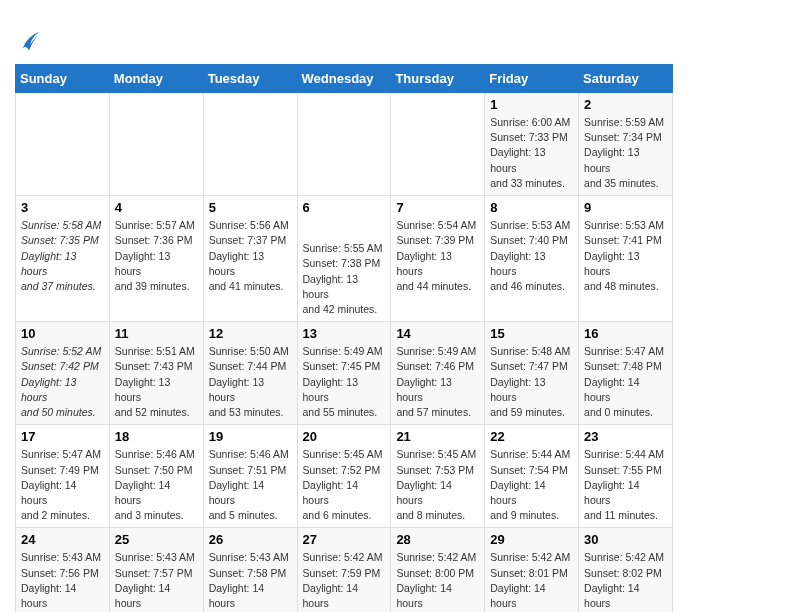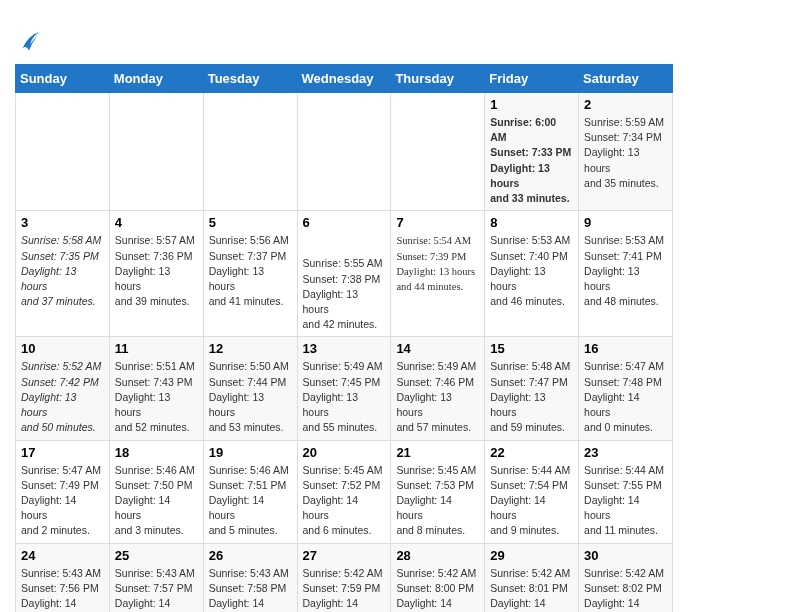--- a/index.html
+++ b/index.html
@@ -58,21 +58,21 @@
     </thead>
     <tbody id="calendar-body">
     <tr>
           <td class="empty"></td>
           <td class="empty"></td>
           <td class="empty"></td>
           <td class="empty"></td>
           <td class="empty"></td>
           <td>
             <span class="day-num">1</span>
-            <div class="day-info" style="white-space: pre-line; font-weight: bold;">Sunrise: 6:00 AM
+            <div class="day-info" style="white-space: pre-line;">Sunrise: 6:00 AM
 Sunset: 7:33 PM
 Daylight: 13 hours
 and 33 minutes.</div>
           </td>
           <td>
             <span class="day-num">2</span>
             <div class="day-info" style="white-space: pre-line;">Sunrise: 5:59 AM
 Sunset: 7:34 PM
 Daylight: 13 hours
 and 35 minutes.</div>
@@ -102,21 +102,21 @@
           </td>
           <td>
             <span class="day-num">6</span>
             <div class="day-info" style="white-space: pre-line; margin-top: 26px;">Sunrise: 5:55 AM
 Sunset: 7:38 PM
 Daylight: 13 hours
 and 42 minutes.</div>
           </td>
           <td>
             <span class="day-num">7</span>
-            <div class="day-info" style="white-space: pre-line; font-family: Liberation Serif, serif;">Sunrise: 5:54 AM
+            <div class="day-info" style="white-space: pre-line;">Sunrise: 5:54 AM
 Sunset: 7:39 PM
 Daylight: 13 hours
 and 44 minutes.</div>
           </td>
           <td>
             <span class="day-num">8</span>
             <div class="day-info" style="white-space: pre-line;">Sunrise: 5:53 AM
 Sunset: 7:40 PM
 Daylight: 13 hours
 and 46 minutes.</div>

